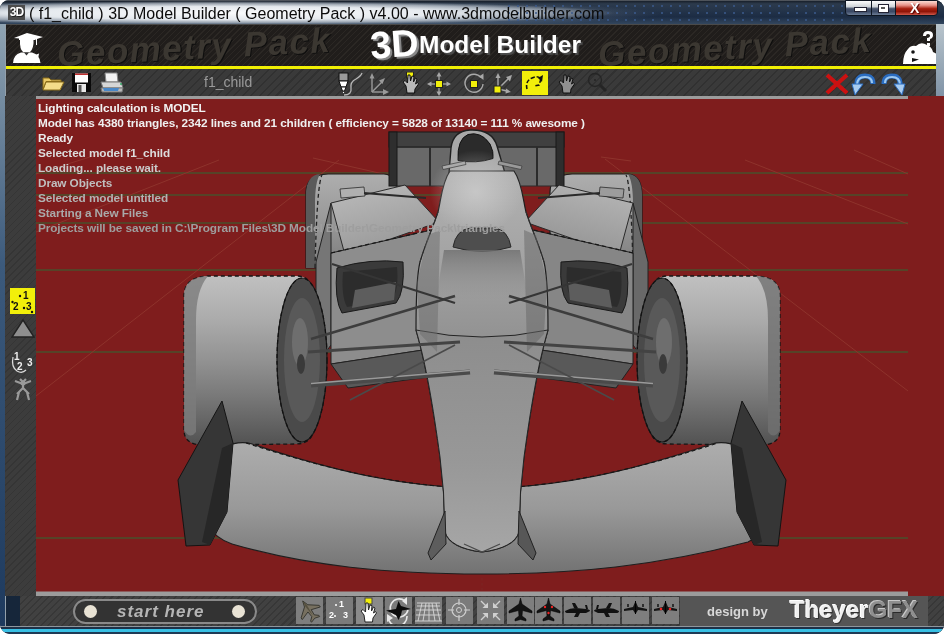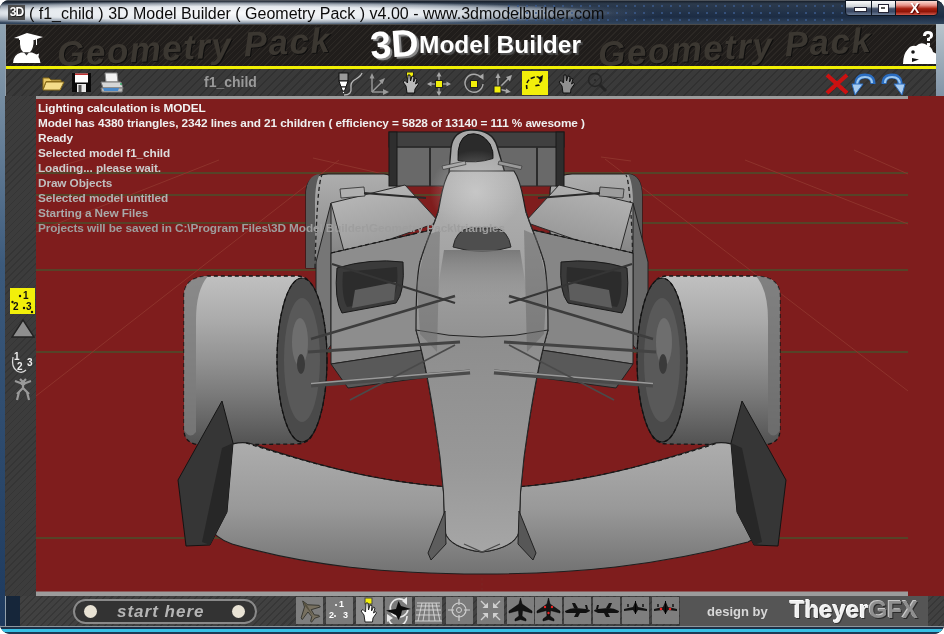--- a/index.html
+++ b/index.html
@@ -29,21 +29,21 @@
 #gp2{left:593px}
 #cenlogo{position:absolute;left:360px;top:0;height:42px;white-space:nowrap}
 #big3d{position:absolute;left:5px;top:-2px;font-size:38px;font-weight:bold;color:#fff;transform:rotate(-4deg);text-shadow:2px 2px 0 #888,3px 3px 2px #3a3a3a}
 #mbtxt{position:absolute;left:54px;top:6px;font-size:24.5px;font-weight:bold;color:#fff;text-shadow:2px 2px 1px #4e4e4e}
 #grad{position:absolute;left:5px;top:5px}
 #helpico{position:absolute;left:896px;top:3px}
 #yellowline{position:absolute;left:5px;top:66px;width:934px;height:3px;background:#f0ef04}
 
 #toolbar{position:absolute;left:5px;top:69px;width:934px;height:27px;background:#3a3a3a}
 #toolbar .hatch{position:absolute;inset:0;background:repeating-linear-gradient(135deg,rgba(0,0,0,.16) 0 1.5px,transparent 1.5px 6px)}
-#f1child{position:absolute;left:199px;top:5px;font-size:14px;font-weight:bold;color:#9a9a9a}
+#f1child{position:absolute;left:199px;top:5px;font-size:14px;font-weight:normal;color:#9a9a9a}
 .tbi{position:absolute;top:1px}
 #ybox{position:absolute;left:517px;top:2px;width:26px;height:24px;background:#f2ef0a}
 
 #leftcol{position:absolute;left:5px;top:96px;width:31px;height:500px;background:#3c3c3c}
 #rightcol{position:absolute;left:908px;top:96px;width:28px;height:500px;background:#3c3c3c}
 .colhatch{position:absolute;inset:0;background:repeating-linear-gradient(135deg,rgba(0,0,0,.12) 0 1px,transparent 1px 5px)}
 
 #viewport{position:absolute;left:36px;top:96px;width:916px;height:500px;background:#7f1d1d}
 .ovl{position:absolute;left:2px;white-space:nowrap;font-weight:bold;font-size:11.8px;letter-spacing:-0.1px}
 

